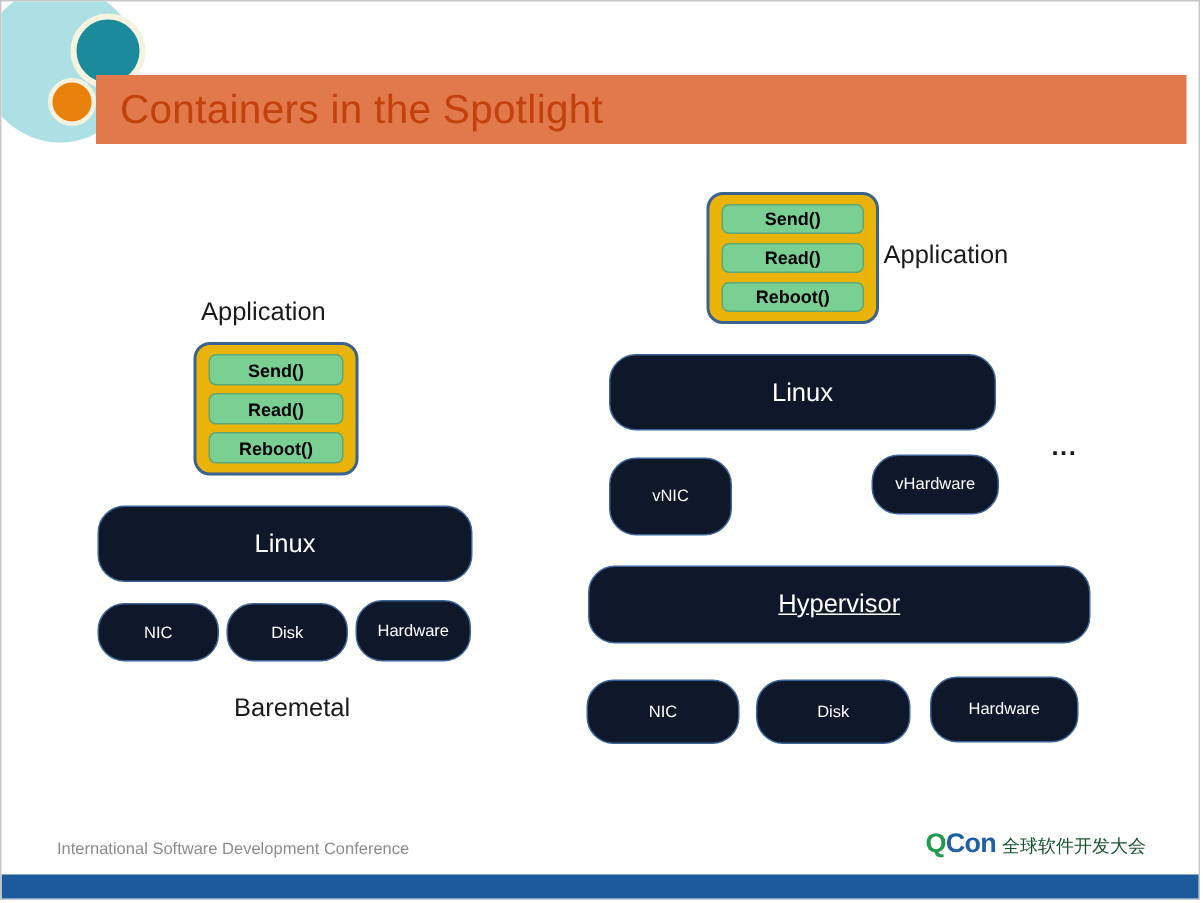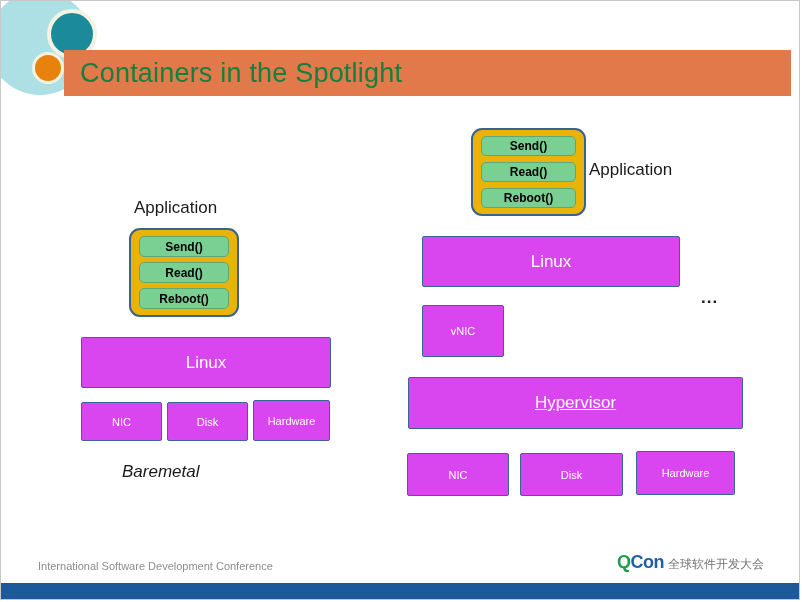--- a/index.html
+++ b/index.html
@@ -65,39 +65,38 @@
     width: 727px;
     height: 46px;
     background: #E1794B;
   }
   .title-text {
     position: absolute;
     left: 79px;
     top: 53px;
     font-size: 27px;
     line-height: 38px;
-    color: #15803d;
+    color: #c2410c;
     font-family: "Liberation Sans", sans-serif;
     letter-spacing: 0.2px;
     white-space: nowrap;
   }
 
   
   .blue-box {
     position: absolute;
-    background: #d946ef;
+    background: #0f172a;
     border: 1px solid #3C6498;
-    border-radius: 2px;
+    border-radius: 18px;
     box-sizing: border-box;
     color: #FFFFFF;
     display: flex;
     align-items: center;
     justify-content: center;
     text-align: center;
-    margin-left: 16px;
   }
   .app-container {
     position: absolute;
     background: #eab308;
     border: 2px solid #3A628F;
     border-radius: 11px;
     box-sizing: border-box;
     display: flex;
     flex-direction: column;
     align-items: center;
@@ -166,21 +165,21 @@
   }
   .qcon-con {
     font-size: 18px;
     font-weight: bold;
     color: #1E5FA8;
     font-family: Liberation Sans, sans-serif;
     letter-spacing: -0.5px;
   }
   .qcon-cn {
     font-size: 12px;
-    color: #737373;
+    color: #14532d;
     margin-left: 4px;
     font-family: "Liberation Sans", sans-serif;
   }
 </style>
 </head>
 <body>
 
 <div class="slide">
 
   <div class="deco-circle-large"></div>
@@ -197,33 +196,34 @@
     <div class="green-box" style="height:21px; font-size:12px;">Read()</div>
     <div class="green-box" style="height:21px; font-size:12px;">Reboot()</div>
   </div>
 
   <div class="blue-box" style="left:64px; top:336px; width:250px; height:51px; font-size:17px;">Linux</div>
 
   <div class="blue-box" style="left:64px; top:401px; width:81px; height:39px; font-size:11px;">NIC</div>
   <div class="blue-box" style="left:150px; top:401px; width:81px; height:39px; font-size:11px;">Disk</div>
   <div class="blue-box" style="left:236px; top:399px; width:77px; height:41px; font-size:11px;">Hardware</div>
 
-  <div class="plain-label" style="left:121px; top:461px; font-size:17px;font-style:italic;">Baremetal</div>
+  <div class="plain-label" style="left:155px; top:461px; font-size:17px;">Baremetal</div>
 
   <div class="app-container" style="left:470px; top:127px; width:115px; height:88px;">
     <div class="green-box" style="height:20px; font-size:12px;">Send()</div>
     <div class="green-box" style="height:20px; font-size:12px;">Read()</div>
     <div class="green-box" style="height:20px; font-size:12px;">Reboot()</div>
   </div>
 
   <div class="plain-label" style="left:588px; top:159px; font-size:17px;">Application</div>
 
   <div class="blue-box" style="left:405px; top:235px; width:258px; height:51px; font-size:17px;">Linux</div>
 
   <div class="blue-box" style="left:405px; top:304px; width:82px; height:52px; font-size:11px;">vNIC</div>
+  <div class="blue-box" style="left:580px; top:302px; width:85px; height:40px; font-size:11px;">vHardware</div>
 
   <div class="ellipsis" style="left:700px; top:287px;">...</div>
 
   <div class="blue-box" style="left:391px; top:376px; width:335px; height:52px; font-size:17px;text-decoration:underline;">Hypervisor</div>
 
   <div class="blue-box" style="left:390px; top:452px; width:102px; height:43px; font-size:11px;">NIC</div>
   <div class="blue-box" style="left:503px; top:452px; width:103px; height:43px; font-size:11px;">Disk</div>
   <div class="blue-box" style="left:619px; top:450px; width:99px; height:44px; font-size:11px;">Hardware</div>
 
 

